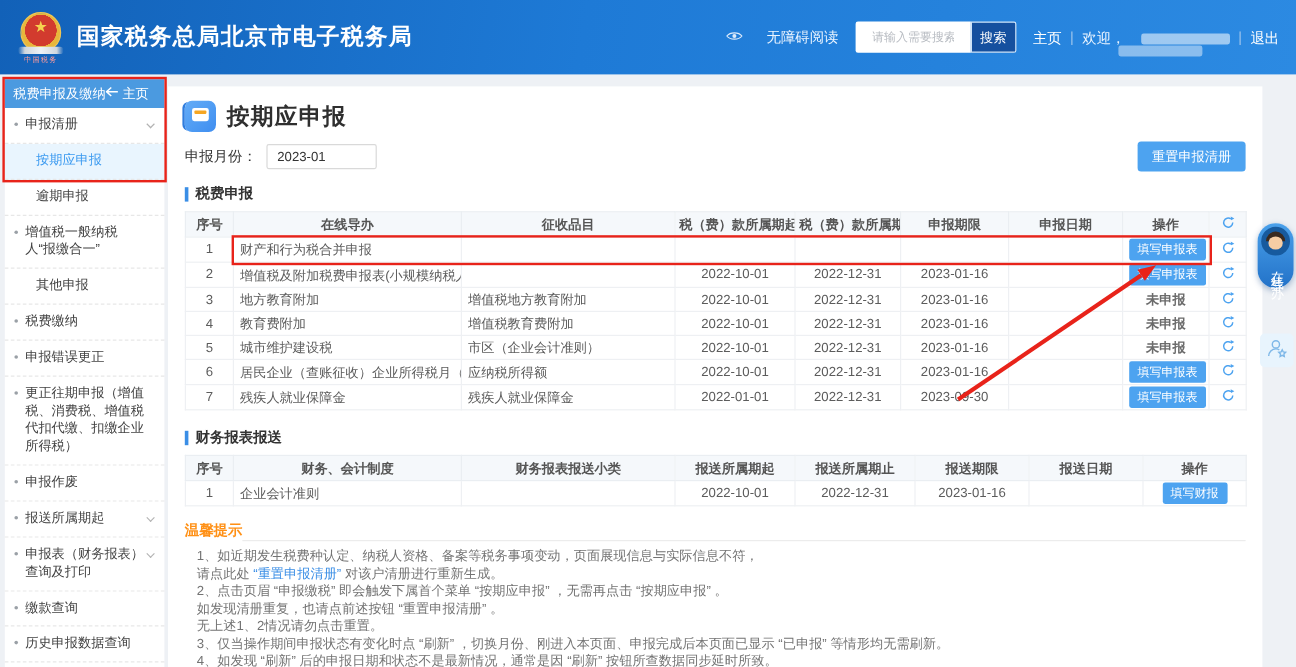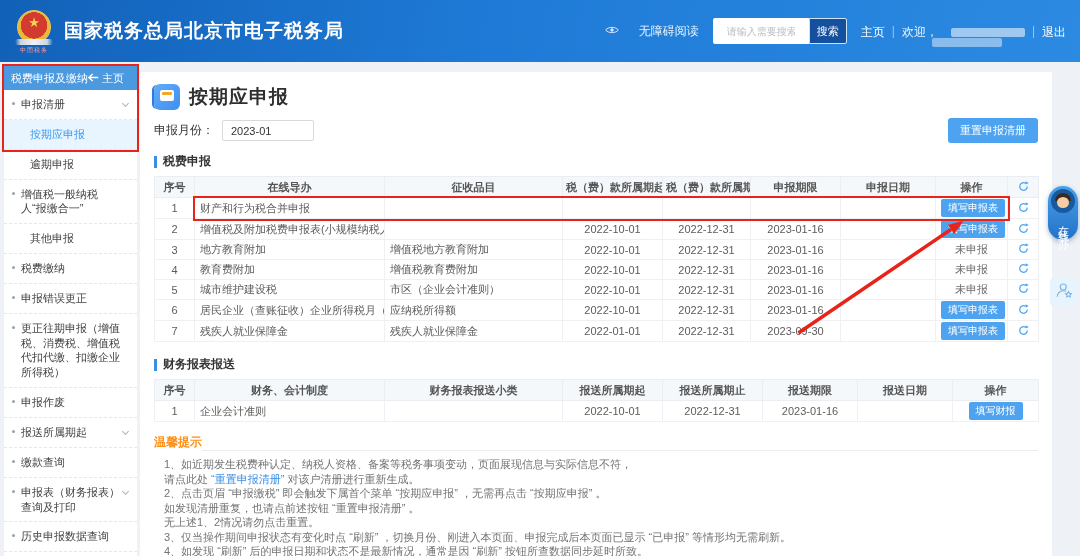--- a/index.html
+++ b/index.html
@@ -58,21 +58,21 @@
   .reset-btn { position:absolute; right:0; top:-2px; background:#4da3f0; color:#fff; border:none; border-radius:3px; font-size:11px; padding:5px 12px; cursor:pointer; }
 
   .sec-title { display:flex; align-items:center; gap:6px; font-size:12px; font-weight:bold; color:#333; margin:6px 0 6px; }
   .sec-bar { width:3px; height:12px; background:#3a8ee6; }
 
   table { width:100%; border-collapse:collapse; table-layout:fixed; }
   th { background:#f5f8fb; border:1px solid #eaeef2; font-size:11px; font-weight:bold; color:#555; height:21px; padding:1px 3px; text-align:center; overflow:hidden; white-space:nowrap; }
   td { background:#fff; border:1px solid #eef0f3; font-size:11px; color:#5c5c5c; height:20px; padding:1px 5px; text-align:center; overflow:hidden; white-space:nowrap; }
   td.tl { text-align:left; }
   .btn-sm { background:#4da3f0; color:#fff; border:none; border-radius:2px; font-size:10px; padding:2px 7px; cursor:pointer; }
-  .status-text { color:#6b6b6b; }
+  .status-text { color:#6b6b6b;font-weight:bold; }
   .rf { cursor:pointer; display:inline-block; line-height:0; }
 
   .tips { margin-top:12px; }
   .tips-head { display:flex; align-items:flex-end; }
   .tips-title { color:#ff9015; font-size:12px; font-weight:bold; white-space:nowrap; }
   .tips-head .line { flex:1; border-top:1px solid #ececec; }
   .tips-body { margin-top:7px; padding-left:10px; }
   .tips-line { font-size:11px; color:#737373; line-height:13.5px; margin-bottom:1px; }
   .tlink { color:#3a8ee6; cursor:pointer; }
 
@@ -146,22 +146,22 @@
         <li class="side-item"><span>申报清册</span><span class="chev"></span></li>
         <li class="side-item child active"><span>按期应申报</span></li>
         <li class="side-item child"><span>逾期申报</span></li>
         <li class="side-item"><span>增值税一般纳税人“报缴合一”</span></li>
         <li class="side-item child"><span>其他申报</span></li>
         <li class="side-item"><span>税费缴纳</span></li>
         <li class="side-item"><span>申报错误更正</span></li>
         <li class="side-item"><span>更正往期申报（增值税、消费税、增值税代扣代缴、扣缴企业所得税）</span></li>
         <li class="side-item"><span>申报作废</span></li>
         <li class="side-item"><span>报送所属期起</span><span class="chev"></span></li>
+        <li class="side-item"><span>申报表（财务报表）查询及打印</span><span class="chev"></span></li>
         <li class="side-item"><span>缴款查询</span></li>
-        <li class="side-item"><span>申报表（财务报表）查询及打印</span><span class="chev"></span></li>
         <li class="side-item"><span>历史申报数据查询</span></li>
         <li class="side-item"></li>
       </ul>
   </aside>
 
   <main class="card">
     <div class="title-row">
       <div class="doc-icon">
           <div class="paper"></div>
           <div class="bar"></div>

